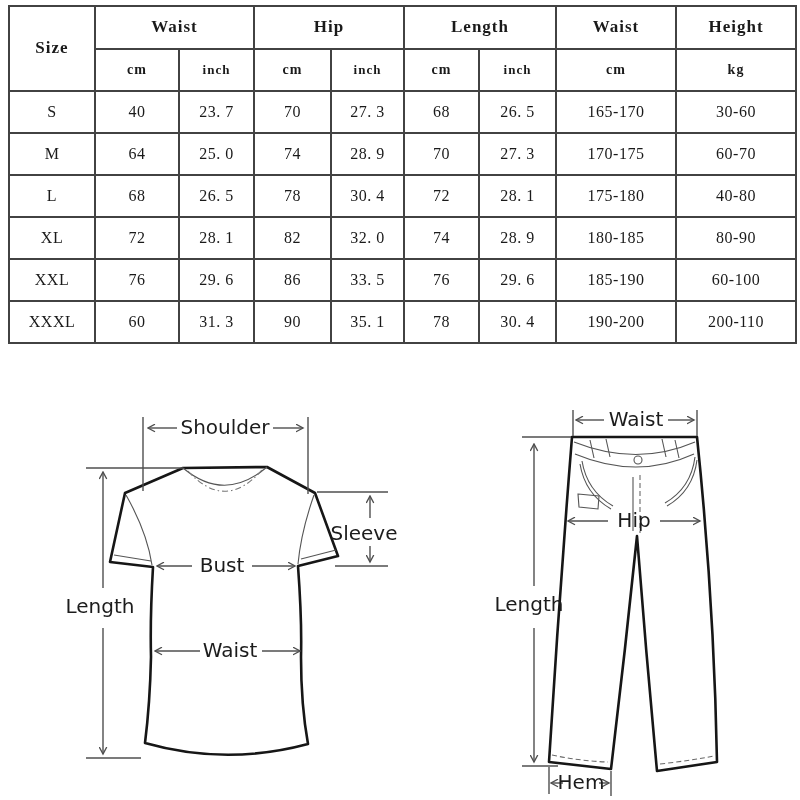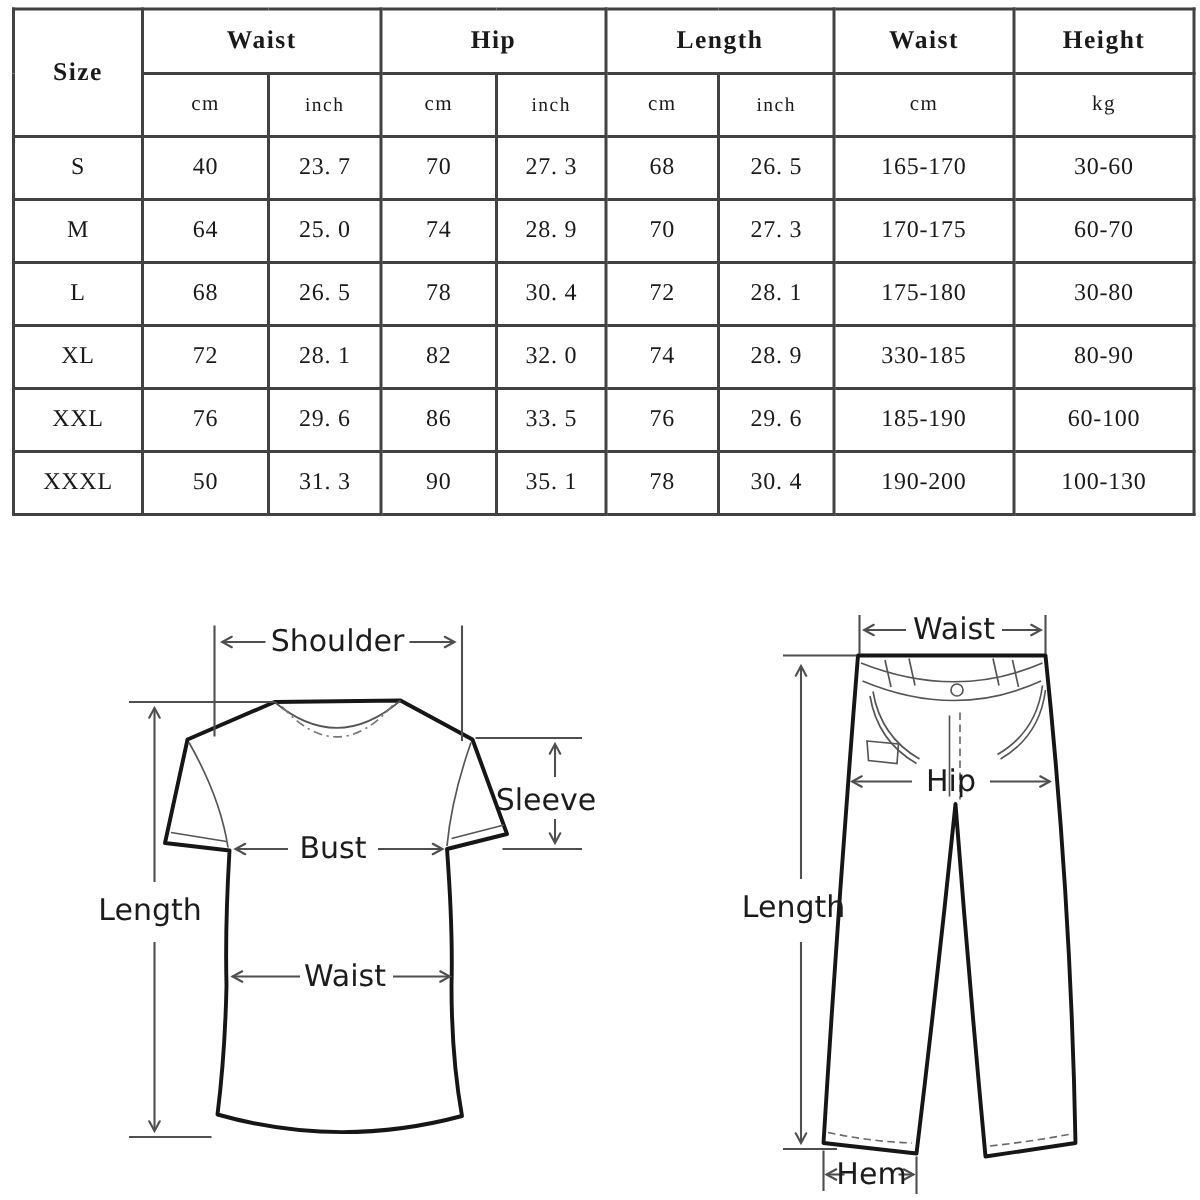--- a/index.html
+++ b/index.html
@@ -16,21 +16,21 @@
   }
   .size-table th,.size-table td{
     border:2px solid #424242;
     text-align:center;vertical-align:middle;
     padding:0;line-height:1.1;
   }
   .size-table .hrow1{height:43px;}
   .size-table .hrow2{height:42px;}
   .size-table tbody tr{height:42px;}
   .size-table th.group{font-size:17px;font-weight:bold;letter-spacing:1px;}
-  .size-table th.unit{font-size:14px;font-weight:normal;letter-spacing:1px;}
+  .size-table th.unit{font-size:14px;font-weight:bold;letter-spacing:1px;}
   .size-table th.unit-inch{font-size:13px;border-radius:11px;}
   .size-table td{font-size:16px;letter-spacing:0.5px;}
   svg.diagrams{position:absolute;left:0;top:370px;}
   svg.diagrams text{
     font-family:"DejaVu Sans","Liberation Sans",sans-serif;
     font-size:20px;fill:#1c1c1c;
   }
   .dim{stroke:#4f4f4f;stroke-width:1.4;fill:none;}
   .outline{stroke:#161616;stroke-width:2.6;fill:#ffffff;stroke-linejoin:round;}
   .detail{stroke:#555555;stroke-width:1.1;fill:none;}
@@ -97,54 +97,54 @@
     </tr>
     <tr>
       <td>L</td>
       <td>68</td>
       <td>26. 5</td>
       <td>78</td>
       <td>30. 4</td>
       <td>72</td>
       <td>28. 1</td>
       <td>175-180</td>
-      <td>30-80</td>
+      <td>40-80</td>
     </tr>
     <tr>
       <td>XL</td>
       <td>72</td>
       <td>28. 1</td>
       <td>82</td>
       <td>32. 0</td>
       <td>74</td>
       <td>28. 9</td>
-      <td>330-185</td>
+      <td>180-185</td>
       <td>80-90</td>
     </tr>
     <tr>
       <td>XXL</td>
       <td>76</td>
       <td>29. 6</td>
       <td>86</td>
       <td>33. 5</td>
       <td>76</td>
       <td>29. 6</td>
       <td>185-190</td>
       <td>60-100</td>
     </tr>
     <tr>
       <td>XXXL</td>
-      <td>50</td>
+      <td>60</td>
       <td>31. 3</td>
       <td>90</td>
       <td>35. 1</td>
       <td>78</td>
       <td>30. 4</td>
       <td>190-200</td>
-      <td>100-130</td>
+      <td>200-110</td>
     </tr>
   </tbody>
 </table>
 
 <svg class="diagrams" width="800" height="430" viewBox="0 0 800 430">
   <defs>
     <marker id="ah" markerWidth="9" markerHeight="9" refX="7.5" refY="4.5" orient="auto" markerUnits="userSpaceOnUse">
       <path d="M1,1 L7.5,4.5 L1,8" fill="none" stroke="#4f4f4f" stroke-width="1.4" stroke-linecap="round"></path>
     </marker>
   </defs>

